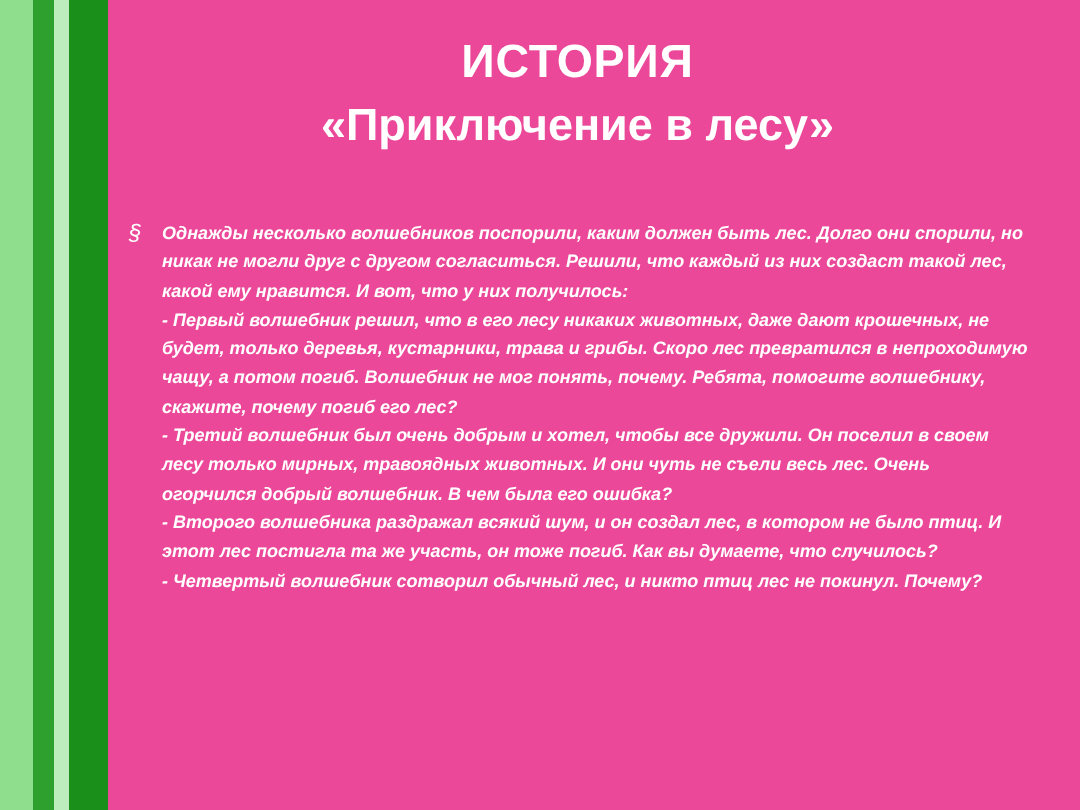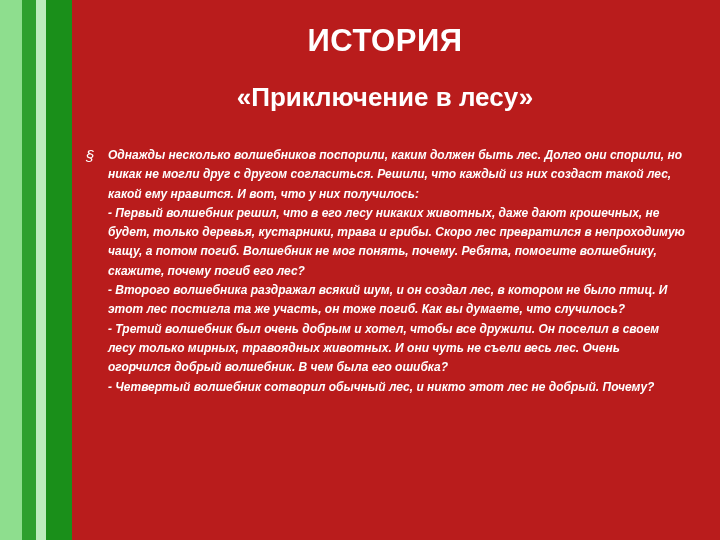--- a/index.html
+++ b/index.html
@@ -9,21 +9,21 @@
   body {
     width: 720px;
     height: 540px;
     overflow: hidden;
     font-family: "Liberation Sans", sans-serif;
   }
   .slide {
     position: relative;
     width: 720px;
     height: 540px;
-    background: #b91c1c;
+    background: #ec4899;
     overflow: hidden;
   }
   
   .band {
     position: absolute;
     left: 0;
     top: 0;
     height: 540px;
   }
   .band-a { left: 0;  width: 22px;  background: #8ede8e; }
@@ -47,24 +47,24 @@
     text-align: center;
     color: #ffffff;
   }
   .title-line-1 {
     font-size: 31px;
     font-weight: bold;
     letter-spacing: 0.5px;
     line-height: 38px;
   }
   .title-line-2 {
-    font-size: 26px;
+    font-size: 30px;
     font-weight: bold;
     line-height: 40px;
-    margin-top: 17px;
+    margin-top: 4px;
   }
 
   .body-block {
     position: absolute;
     left: 86px;
     top: 146px;
     width: 600px;
     color: #ffffff;
   }
   .bullet-row {
@@ -110,20 +110,20 @@
     <div class="title-line-1">ИСТОРИЯ</div>
     <div class="title-line-2">«Приключение в лесу»</div>
   </div>
 
   <div class="body-block">
     <div class="bullet-row">
       <div class="bullet-mark">§</div>
       <div class="para-stack">
         <p class="para">Однажды несколько волшебников поспорили, каким должен быть лес. Долго они спорили, но никак не могли друг с другом согласиться. Решили, что каждый из них создаст такой лес, какой ему нравится. И вот, что у них получилось:</p>
         <p class="para">- Первый волшебник решил, что в его лесу никаких животных, даже дают крошечных, не будет, только деревья, кустарники, трава и грибы. Скоро лес превратился в непроходимую чащу, а потом погиб. Волшебник не мог понять, почему. Ребята, помогите волшебнику, скажите, почему погиб его лес?</p>
+        <p class="para">- Третий волшебник был очень добрым и хотел, чтобы все дружили. Он поселил в своем лесу только мирных, травоядных животных. И они чуть не съели весь лес. Очень огорчился добрый волшебник. В чем была его ошибка?</p>
         <p class="para">- Второго волшебника раздражал всякий шум, и он создал лес, в котором не было птиц. И этот лес постигла та же участь, он тоже погиб. Как вы думаете, что случилось?</p>
-        <p class="para">- Третий волшебник был очень добрым и хотел, чтобы все дружили. Он поселил в своем лесу только мирных, травоядных животных. И они чуть не съели весь лес. Очень огорчился добрый волшебник. В чем была его ошибка?</p>
-        <p class="para">- Четвертый волшебник сотворил обычный лес, и никто этот лес не добрый. Почему?</p>
+        <p class="para">- Четвертый волшебник сотворил обычный лес, и никто птиц лес не покинул. Почему?</p>
       </div>
     </div>
   </div>
 
 </div>
 
 </body></html>

